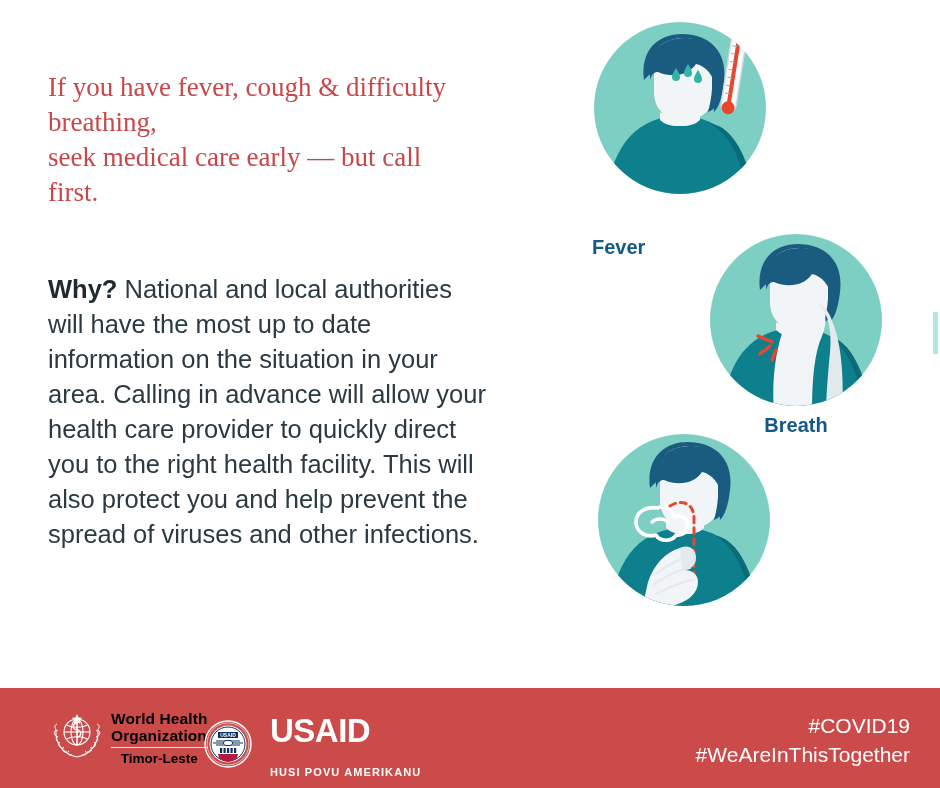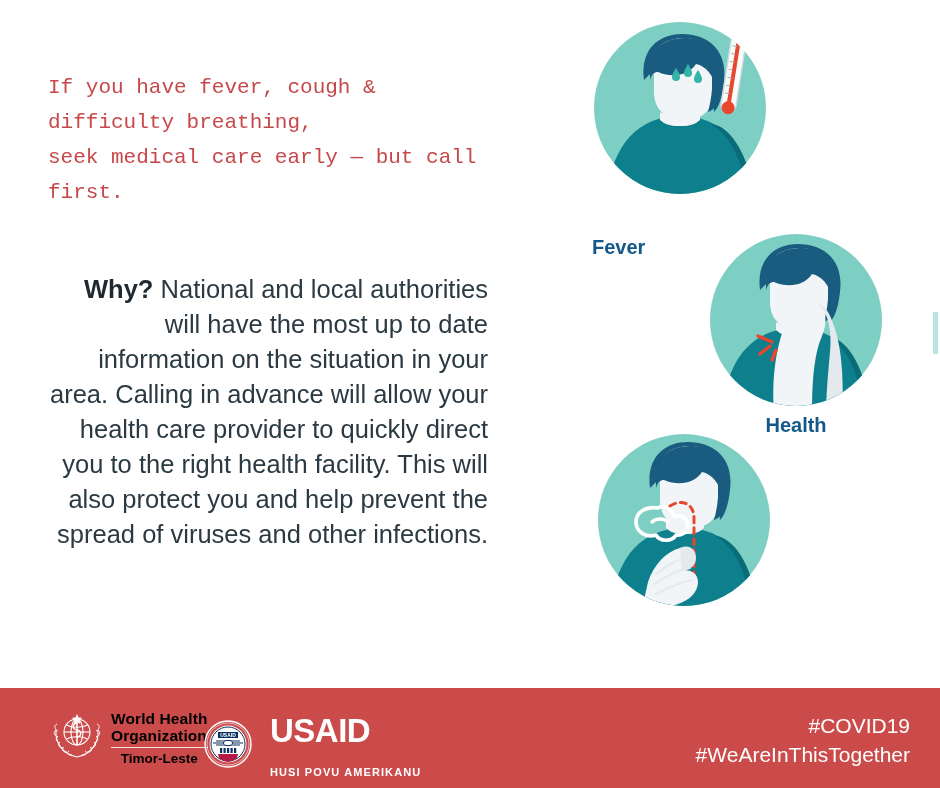--- a/index.html
+++ b/index.html
@@ -14,38 +14,37 @@
     overflow: hidden;
     font-family: "Liberation Sans", sans-serif;
   }
 
   
   .headline {
     position: absolute;
     left: 48px;
     top: 70px;
     width: 430px;
-    font-family: Liberation Mono, monospace;
-    font-size: 21px;
+    font-family: Liberation Serif, serif;
+    font-size: 27px;
     line-height: 35px;
     color: #C7474A;
     text-align: left;
     white-space: pre-line;
   }
 
   .body-copy {
     position: absolute;
     left: 48px;
     top: 246px;
     width: 440px;
     font-family: "Liberation Sans", sans-serif;
     font-size: 25.5px;
     line-height: 35px;
     color: #2B3A42;
-    text-align: right;
   }
   .body-copy b {
     font-weight: bold;
     color: #1E2A30;
   }
 
   
   .illo-block { position: absolute; }
   .circle-wrap {
     position: relative;
@@ -244,21 +243,21 @@
         <path d="M110 72 C120 80 124 98 122 120 C120 142 118 164 118 182 L134 182 C136 150 134 116 126 94 C122 82 118 74 110 72 Z" fill="#E3E9EC"></path>
 
         <g stroke="#E8462F" stroke-width="3.4" stroke-linecap="round">
           <line x1="50" y1="104" x2="64" y2="110"></line>
           <line x1="52" y1="122" x2="62" y2="114"></line>
           <line x1="64" y1="128" x2="68" y2="118"></line>
         </g>
       </g>
     </svg>
   </div>
-  <div class="illo-label">Health</div>
+  <div class="illo-label">Breath</div>
 </div>
 
 <div class="illo-block" id="block-breath">
   <div class="circle-wrap">
     <svg width="176" height="176" viewBox="0 0 176 176" xmlns="http://www.w3.org/2000/svg">
       <defs>
         <clipPath id="clipBreath">
             <circle cx="88" cy="88" r="86"></circle>
           </clipPath>
       </defs>

